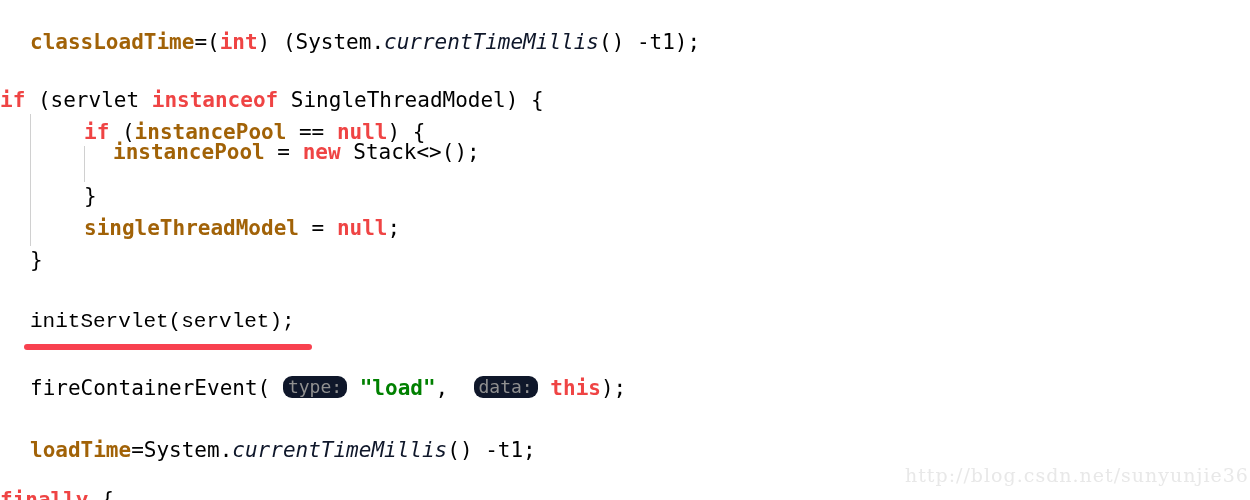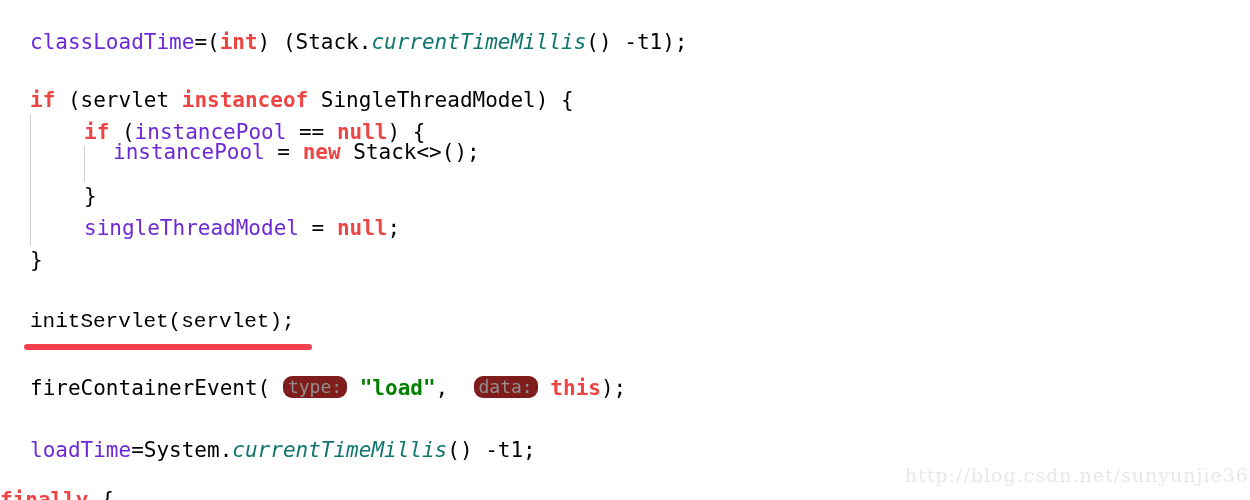--- a/index.html
+++ b/index.html
@@ -30,28 +30,28 @@
     white-space: pre;
     font-family: "DejaVu Sans Mono", monospace;
     font-size: 21px;
     letter-spacing: 0px;
     color: #000000;
   }
 
   
   .tok-plain    { color: #000000; }
   .tok-keyword  { color: #ef4444; font-weight: bold; }
-  .tok-field    { color: #6d28d9; font-weight: normal; }
-  .tok-static   { color: #0f766e; font-style: italic; }
+  .tok-field    { color: #a16207; font-weight: bold; }
+  .tok-static   { color: #0f172a; font-style: italic; }
   .tok-string   { color: #008000; font-weight: bold; }
 
   
   .param-hint {
     display: inline-block;
-    background: #7f1d1d;
+    background: #0f172a;
     color: #909090;
     border-radius: 9px;
     padding: 0 5px;
     font-size: 18px;
     font-weight: normal;
     line-height: 22px;
     vertical-align: 2px;
     font-family: "DejaVu Sans Mono", monospace;
   }
 
@@ -84,22 +84,22 @@
 <body>
 
 <div id="editor">
 
   <div id="indent-guides">
       <div class="indent-guide" style="left: 30px; top: 114px; height: 132px; background: rgb(208, 208, 208);"></div>
       <div class="indent-guide" style="left: 84px; top: 146px; height: 36px; background: rgb(208, 208, 208);"></div>
     </div>
 
   <div id="code-lines">
-      <div class="code-line" style="top: 26px; padding-left: 30px;"><span class="tok-field">classLoadTime</span><span class="tok-plain">=(</span><span class="tok-keyword">int</span><span class="tok-plain">) (Stack.</span><span class="tok-static">currentTimeMillis</span><span class="tok-plain">() -t1);</span></div>
-      <div class="code-line" style="top: 84px; padding-left: 30px;"><span class="tok-keyword">if</span><span class="tok-plain"> (servlet </span><span class="tok-keyword">instanceof</span><span class="tok-plain"> SingleThreadModel) {</span></div>
+      <div class="code-line" style="top: 26px; padding-left: 30px;"><span class="tok-field">classLoadTime</span><span class="tok-plain">=(</span><span class="tok-keyword">int</span><span class="tok-plain">) (System.</span><span class="tok-static">currentTimeMillis</span><span class="tok-plain">() -t1);</span></div>
+      <div class="code-line" style="top: 84px; "><span class="tok-keyword">if</span><span class="tok-plain"> (servlet </span><span class="tok-keyword">instanceof</span><span class="tok-plain"> SingleThreadModel) {</span></div>
       <div class="code-line" style="top: 116px; padding-left: 84px;"><span class="tok-keyword">if</span><span class="tok-plain"> (</span><span class="tok-field">instancePool</span><span class="tok-plain"> == </span><span class="tok-keyword">null</span><span class="tok-plain">) {</span></div>
       <div class="code-line" style="top: 136px; padding-left: 113px;"><span class="tok-field">instancePool</span><span class="tok-plain"> = </span><span class="tok-keyword">new</span><span class="tok-plain"> Stack&lt;&gt;();</span></div>
       <div class="code-line" style="top: 180px; padding-left: 84px;"><span class="tok-plain">}</span></div>
       <div class="code-line" style="top: 212px; padding-left: 84px;"><span class="tok-field">singleThreadModel</span><span class="tok-plain"> = </span><span class="tok-keyword">null</span><span class="tok-plain">;</span></div>
       <div class="code-line" style="top: 244px; padding-left: 30px;"><span class="tok-plain">}</span></div>
       <div class="code-line" style="top: 306px; padding-left: 30px; font-family: Liberation Mono, monospace;"><span class="tok-plain">initServlet(servlet);</span></div>
       <div class="code-line" style="top: 372px; padding-left: 30px;"><span class="tok-plain">fireContainerEvent( </span><span class="param-hint">type:</span><span class="tok-plain"> </span><span class="tok-string">"load"</span><span class="tok-plain">,  </span><span class="param-hint">data:</span><span class="tok-plain"> </span><span class="tok-keyword">this</span><span class="tok-plain">);</span></div>
       <div class="code-line" style="top: 434px; padding-left: 30px; text-align: right;"><span class="tok-field">loadTime</span><span class="tok-plain">=System.</span><span class="tok-static">currentTimeMillis</span><span class="tok-plain">() -t1;</span></div>
       <div class="code-line" style="top: 484px; padding-left: 0px;"><span class="tok-keyword">finally</span><span class="tok-plain"> {</span></div>
     </div>

